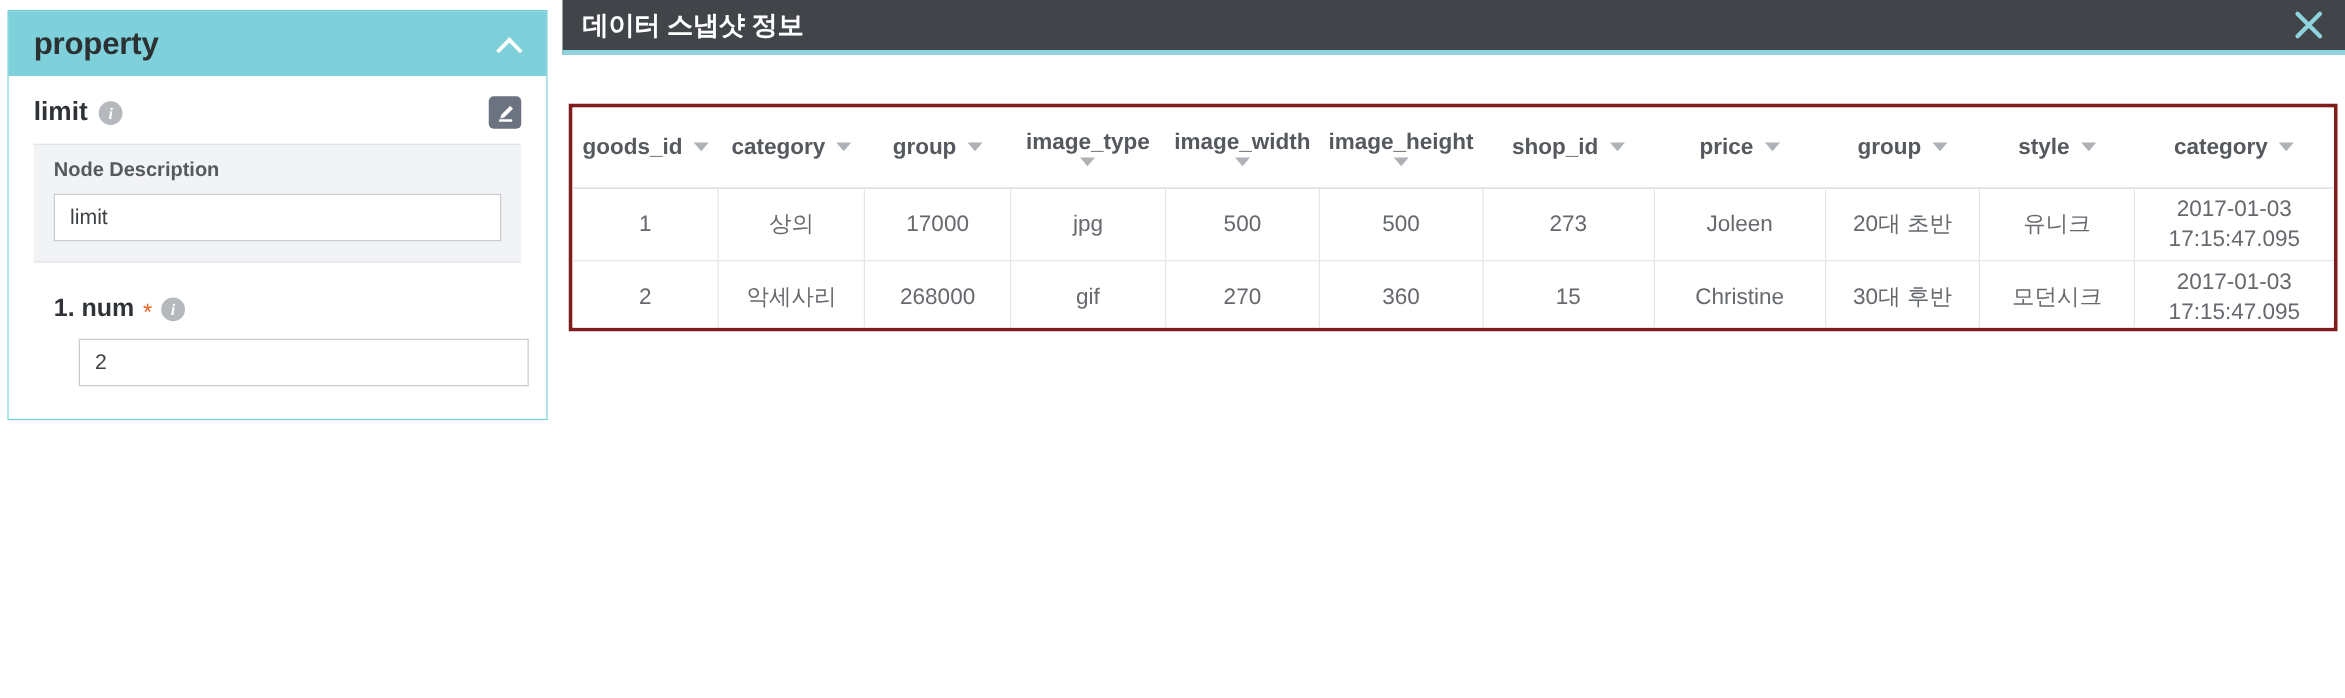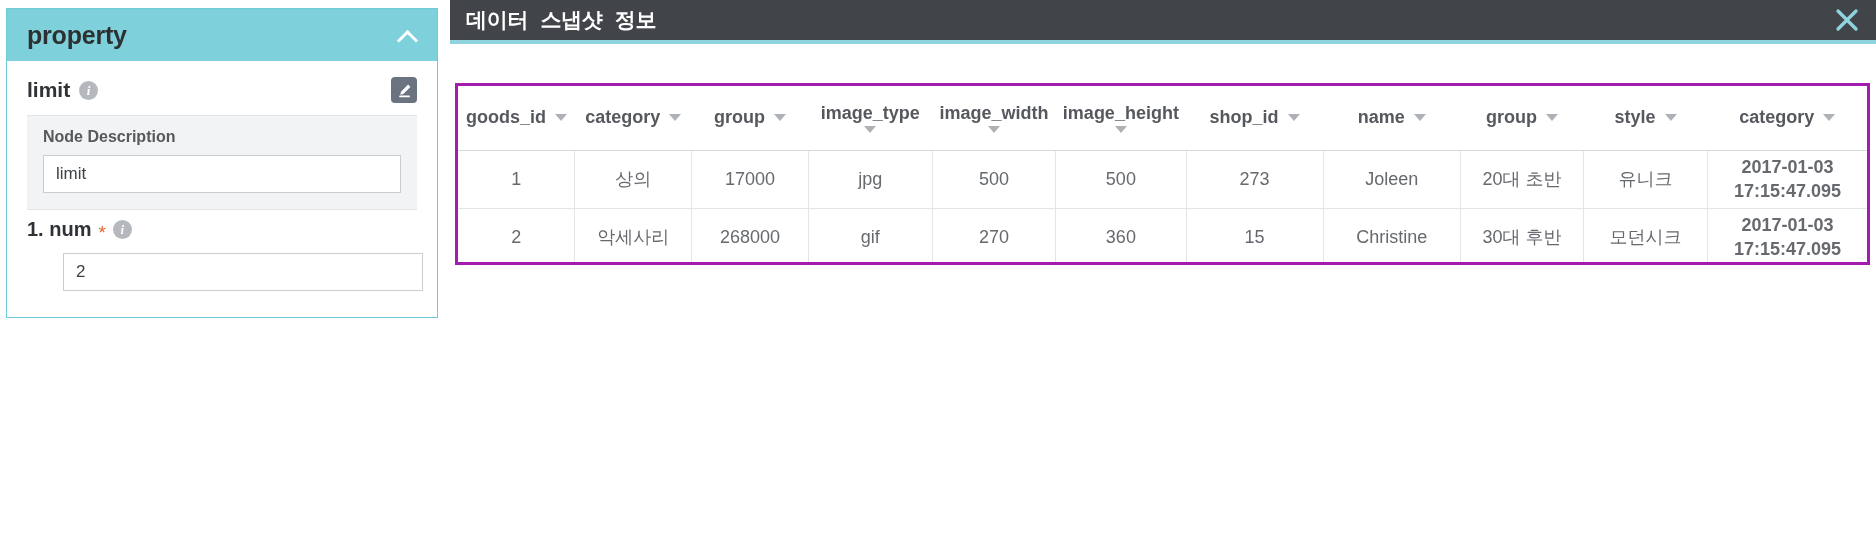--- a/index.html
+++ b/index.html
@@ -101,21 +101,21 @@
     cursor: pointer;
     flex: none;
   }
   #edit-pencil-button svg { display: block; }
 
   .node-desc-box {
     background: #f2f3f5;
     border-top: 1px solid #e2e4e7;
     border-bottom: 1px solid #e2e4e7;
     padding: 12px 16px 16px 16px;
-    margin-bottom: 8px;
+    margin-bottom: 26px;
   }
   .node-desc-label {
     font-size: 16px;
     font-weight: bold;
     color: #55595e;
     margin-bottom: 9px;
   }
   .text-input {
     width: 100%;
     height: 38px;
@@ -131,20 +131,21 @@
   .param-label-row {
     display: flex;
     align-items: center;
     gap: 7px;
     margin-bottom: 12px;
   }
   .param-index-name {
     font-size: 20px;
     font-weight: bold;
     color: #2f3337;
+    margin-left: 16px;
   }
   .required-star {
     color: #e8662a;
     font-size: 19px;
     line-height: 1;
     position: relative;
     top: 3px;
   }
   .param-input-wrap { padding: 0 0 0 36px; }
   #param-num-input { width: 360px; }
@@ -159,21 +160,20 @@
     background: #ffffff;
   }
   #dialog-titlebar {
     height: 44px;
     background: #414549;
     display: flex;
     align-items: center;
     justify-content: space-between;
     padding: 0 14px 0 16px;
     border-bottom: 4px solid #8ed3de;
-    font-family: Liberation Mono, monospace;
   }
   #dialog-title {
     font-size: 21px;
     font-weight: bold;
     color: #ffffff;
     letter-spacing: -0.3px;
   }
   #dialog-close-button {
     width: 30px;
     height: 30px;
@@ -182,21 +182,21 @@
     justify-content: center;
     cursor: pointer;
   }
 
   #table-outline {
     position: absolute;
     left: 5px;
     top: 83px;
     width: 1415px;
     height: 182px;
-    border: 3px solid #a21caf;
+    border: 3px solid #7f1d1d;
     background: #ffffff;
     overflow: hidden;
   }
   table#snapshot-table {
     border-collapse: collapse;
     width: 100%;
     table-layout: fixed;
     background: #ffffff;
   }
   #snapshot-table th {
@@ -235,21 +235,21 @@
     vertical-align: middle;
     font-size: 18px;
     color: #66696e;
     border-left: 1px solid #e3e5e8;
     border-bottom: 1px solid #e3e5e8;
     padding: 0 6px;
     line-height: 1.35;
     background: #ffffff;
   }
   #snapshot-table td:first-child { border-left: none; }
-  .ts-line { display: block; font-weight: bold; }
+  .ts-line { display: block; }
 </style>
 </head>
 <body>
 
 <div id="property-panel">
 
   <div id="property-header">
     <span id="property-header-title">property</span>
     <span class="chevron-up"></span>
   </div>
@@ -352,21 +352,21 @@
             </div>
           </th>
           <th>
             <div class="th-inner">
               <span class="th-label">shop_id</span>
               <span class="caret-down"></span>
             </div>
           </th>
           <th>
             <div class="th-inner">
-              <span class="th-label">name</span>
+              <span class="th-label">price</span>
               <span class="caret-down"></span>
             </div>
           </th>
           <th>
             <div class="th-inner">
               <span class="th-label">group</span>
               <span class="caret-down"></span>
             </div>
           </th>
           <th>

